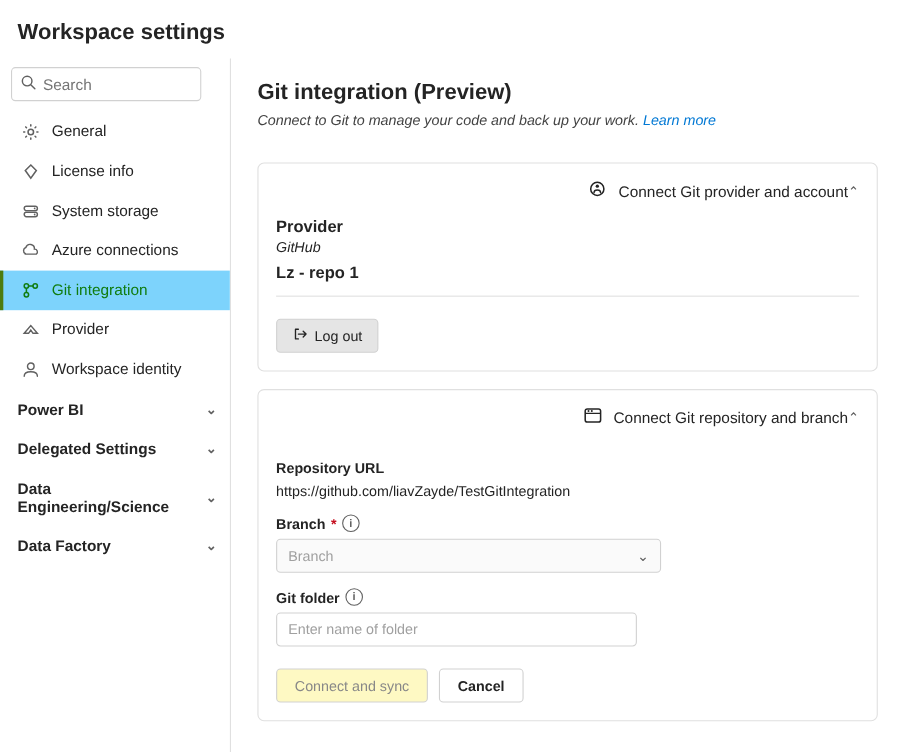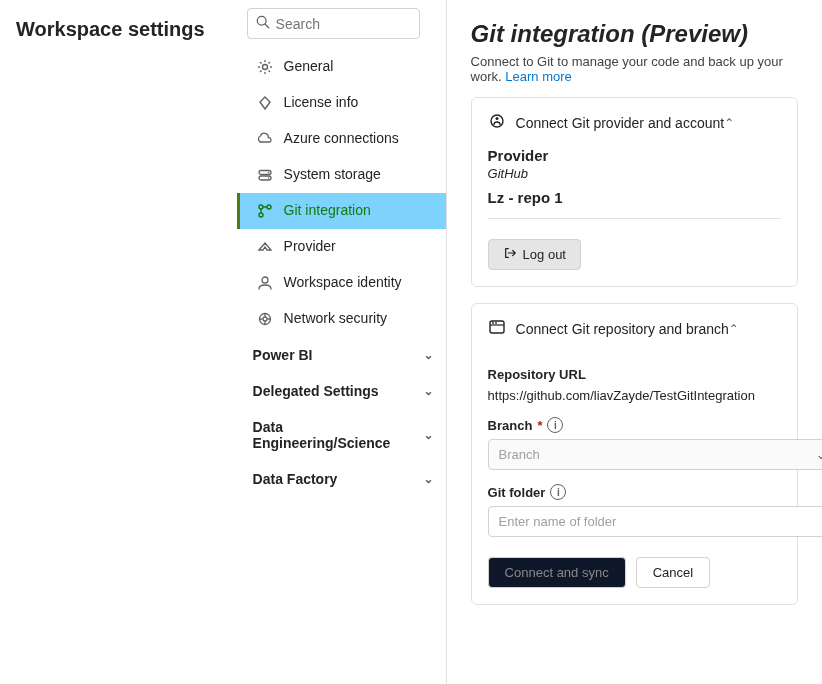--- a/index.html
+++ b/index.html
@@ -1,18 +1,18 @@
 <!DOCTYPE html>
 <html><head>
   <meta charset="utf-8">
   <style>
     * { box-sizing: border-box; margin: 0; padding: 0; }
     body { font-family: 'Segoe UI', Arial, sans-serif; font-size: 14px; color: #242424; background: #fff; width: 822px; height: 684px; overflow: hidden; }
 
-    .page-layout { display: flex; flex-direction: row; height: 100%; gap: 12px; }
+    .page-layout { display: flex; flex-direction: column; height: 100%; }
 
     .page-title {
       padding: 18px 20px 12px 16px;
       font-size: 20px;
       font-weight: 700;
       color: #242424;
     }
 
     .main-area { display: flex; flex: 1; overflow: hidden; }
 
@@ -80,45 +80,45 @@
 
     
     .content {
       flex: 1;
       padding: 20px 24px;
       overflow-y: auto;
       background: #fff;
     }
 
     .content-title {
-      font-size: 24px;
+      font-size: 20px;
       font-weight: 600;
       margin-bottom: 6px;
+    }
+
+    .content-subtitle {
+      font-size: 13px;
+      color: #424242;
+      margin-bottom: 31px;
       font-style: italic;
-    }
-
-    .content-subtitle {
-      font-size: 13px;
-      color: #424242;
-      margin-bottom: 13px;
     }
     .content-subtitle a { color: #0078d4; text-decoration: none; }
 
     
     .card {
       border: 1px solid #e0e0e0;
       border-radius: 6px;
       margin-bottom: 16px;
       overflow: visible;
     }
 
     .card-header {
       display: flex;
       align-items: center;
-      justify-content: flex-start;
+      justify-content: flex-end;
       padding: 14px 16px;
       cursor: pointer;
       user-select: none;
     }
     .card-header-left { display: flex; align-items: center; gap: 10px; font-size: 14px; font-weight: 500; }
 
     .card-body { padding: 0 16px 16px 16px; }
 
     .card-divider { height: 1px; background: #e0e0e0; margin: 12px 0; }
 
@@ -170,55 +170,56 @@
       font-size: 13px;
       color: #616161;
       background: #fafafa;
       display: flex;
       align-items: center;
       justify-content: space-between;
       cursor: pointer;
     }
 
     .text-input {
-      width: 361px;
+      width: 328px;
       border: 1px solid #d1d1d1;
       border-radius: 4px;
       padding: 7px 10px;
       font-size: 13px;
       color: #616161;
       background: #fff;
       outline: none;
     }
     .text-input::placeholder { color: #a0a0a0; }
 
     .action-buttons {
       display: flex;
       gap: 10px;
       margin-top: 20px;
     }
 
     .btn-primary {
       padding: 7px 16px;
-      background: #0f172a;
+      background: #fef9c3;
       color: #888;
       border: 1px solid #d1d1d1;
       border-radius: 4px;
       font-size: 13px;
       cursor: not-allowed;
     }
 
     .btn-secondary {
       padding: 7px 16px;
       background: #fff;
       color: #242424;
       border: 1px solid #d1d1d1;
       border-radius: 4px;
       font-size: 13px;
       cursor: pointer;
+      font-weight: bold;
     }
 
     
     .chevron { font-size: 12px; color: #616161; }
   </style>
 </head>
 <body>
 
 <div class="page-layout">
   <div class="page-title">Workspace settings</div>
@@ -252,38 +253,38 @@
           <svg width="16" height="16" viewBox="0 0 16 16" fill="none">
             <path d="M8 2L13 7L8 14L3 7Z" stroke="#616161" stroke-width="1.4" fill="none"></path>
           </svg>
         </span>
         <span>License info</span>
       </div>
 
       <div class="nav-item">
         <span class="nav-icon">
           <svg width="16" height="16" viewBox="0 0 16 16" fill="none">
-            <path d="M3 10.5A3 3 0 013.5 5a4 4 0 017.8 1.5A2.5 2.5 0 0113 11H3z" stroke="#616161" stroke-width="1.3" fill="none"></path>
-          </svg>
-        </span>
-        <span>Azure connections</span>
-      </div>
-
-      <div class="nav-item">
-        <span class="nav-icon">
-          <svg width="16" height="16" viewBox="0 0 16 16" fill="none">
             <rect x="2" y="3.5" width="12" height="4" rx="2" stroke="#616161" stroke-width="1.3" fill="none"></rect>
             <rect x="2" y="9" width="12" height="4" rx="2" stroke="#616161" stroke-width="1.3" fill="none"></rect>
             <circle cx="11.5" cy="5.5" r="0.8" fill="#616161"></circle>
             <circle cx="11.5" cy="11" r="0.8" fill="#616161"></circle>
           </svg>
         </span>
         <span>System storage</span>
       </div>
 
+      <div class="nav-item">
+        <span class="nav-icon">
+          <svg width="16" height="16" viewBox="0 0 16 16" fill="none">
+            <path d="M3 10.5A3 3 0 013.5 5a4 4 0 017.8 1.5A2.5 2.5 0 0113 11H3z" stroke="#616161" stroke-width="1.3" fill="none"></path>
+          </svg>
+        </span>
+        <span>Azure connections</span>
+      </div>
+
       <div class="nav-item active">
         <span class="nav-icon">
           <svg width="16" height="16" viewBox="0 0 16 16" fill="none">
             <circle cx="4" cy="4" r="2" stroke="#107c10" stroke-width="1.4"></circle>
             <circle cx="12" cy="4" r="2" stroke="#107c10" stroke-width="1.4"></circle>
             <circle cx="4" cy="12" r="2" stroke="#107c10" stroke-width="1.4"></circle>
             <path d="M4 6v4M6 4h4" stroke="#107c10" stroke-width="1.4"></path>
           </svg>
         </span>
         <span>Git integration</span>
@@ -301,30 +302,20 @@
       <div class="nav-item">
         <span class="nav-icon">
           <svg width="16" height="16" viewBox="0 0 16 16" fill="none">
             <circle cx="8" cy="5" r="3" stroke="#616161" stroke-width="1.3" fill="none"></circle>
             <path d="M2 14c0-3 2-4 6-4s6 1 6 4" stroke="#616161" stroke-width="1.3" stroke-linecap="round" fill="none"></path>
           </svg>
         </span>
         <span>Workspace identity</span>
       </div>
 
-      <div class="nav-item">
-        <span class="nav-icon">
-          <svg width="16" height="16" viewBox="0 0 16 16" fill="none">
-            <circle cx="8" cy="8" r="2" stroke="#616161" stroke-width="1.3"></circle>
-            <circle cx="8" cy="8" r="5.5" stroke="#616161" stroke-width="1.3"></circle>
-            <path d="M8 2.5V5M8 11v2.5M2.5 8H5M11 8h2.5" stroke="#616161" stroke-width="1.3" stroke-linecap="round"></path>
-          </svg>
-        </span>
-        <span>Network security</span>
-      </div>
 
       <div class="nav-section">
         <span>Power BI</span>
         <span class="chevron">⌄</span>
       </div>
 
       <div class="nav-section">
         <span>Delegated Settings</span>
         <span class="chevron">⌄</span>
       </div>

